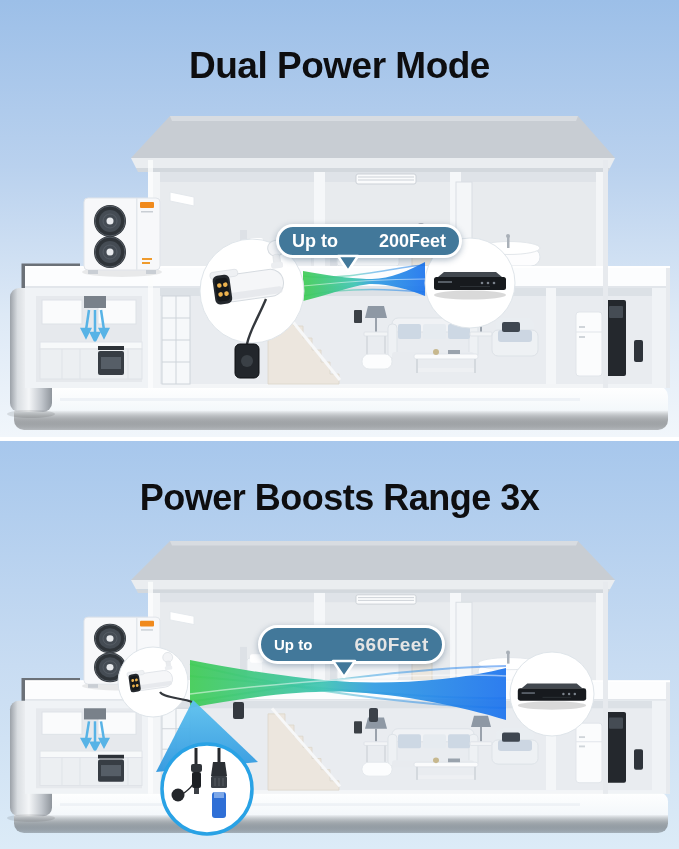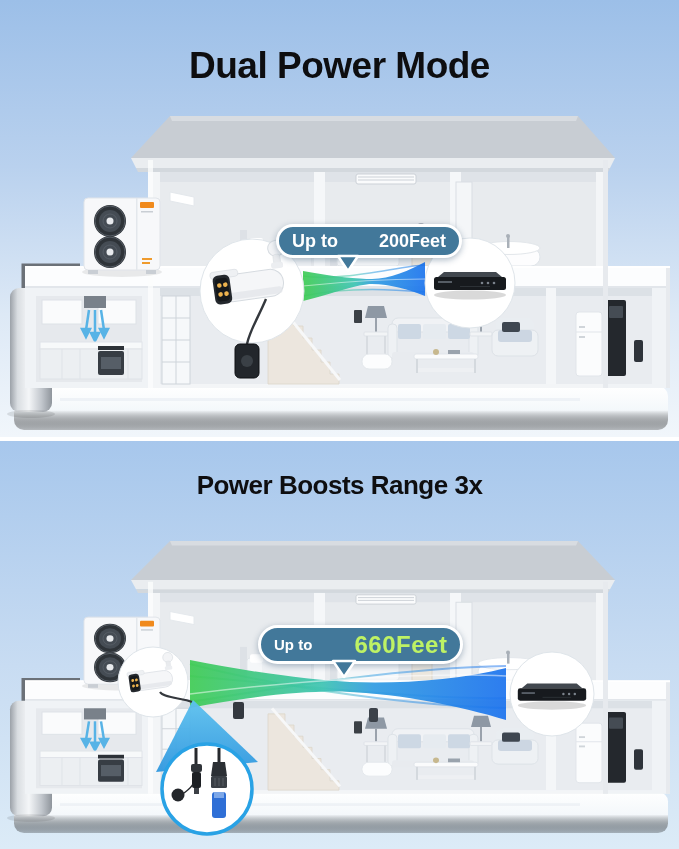--- a/index.html
+++ b/index.html
@@ -5,28 +5,28 @@
   html,body{margin:0;padding:0;background:#e8eef5;}
   .canvas{position:relative;width:679px;height:849px;overflow:hidden;
           font-family:"Liberation Sans",sans-serif;}
   .panel{position:absolute;left:0;width:679px;}
   .panel-top{top:0;height:437px;background:linear-gradient(180deg,#9cbfe8 0%,#b9d1ee 38%,#dde9f6 72%,#f1f6fb 100%);}
   .panel-bottom{top:441px;height:408px;background:linear-gradient(180deg,#a7c7ec 0%,#c8dcf2 55%,#dcebf7 100%);}
   .divider{position:absolute;left:0;top:437px;width:679px;height:4px;background:#ffffff;z-index:6;}
   .panel-title{position:absolute;left:0;width:100%;text-align:center;color:#0e0e10;
                font-weight:800;letter-spacing:-0.5px;z-index:4;}
   .title-top{top:20px;font-size:37px;}
-  .title-bottom{top:12px;font-size:26px;}
+  .title-bottom{top:12px;font-size:36px;}
   .scene{position:absolute;inset:0;width:100%;height:100%;display:block;}
   .badge{position:absolute;display:flex;align-items:center;background:#42789a;
          border:3px solid #fff;border-radius:999px;color:#fff;padding:0 13px;
          box-shadow:0 2px 6px rgba(25,60,95,.35);z-index:5;white-space:pre;gap:36px;}
   .badge-top{left:276px;top:224px;height:28px;font-size:18px;font-weight:600;}
   .badge-bottom{left:258px;top:625px;height:33px;font-size:15px;font-weight:700;}
-  .badge-bottom .badge-value{font-size:24px;font-weight:800;color:#bef264;letter-spacing:.5px;margin-left:2px;}
+  .badge-bottom .badge-value{font-size:19px;font-weight:800;color:#e5e5e5;letter-spacing:.5px;margin-left:2px;}
   .pointer{position:absolute;z-index:5;line-height:0;}
   .pointer-top{left:335px;top:254px;}
   .pointer-bottom{left:330px;top:659px;}
 </style>
 </head>
 <body>
 
 <div class="canvas">
 
   <svg width="0" height="0" style="position:absolute" aria-hidden="true">

